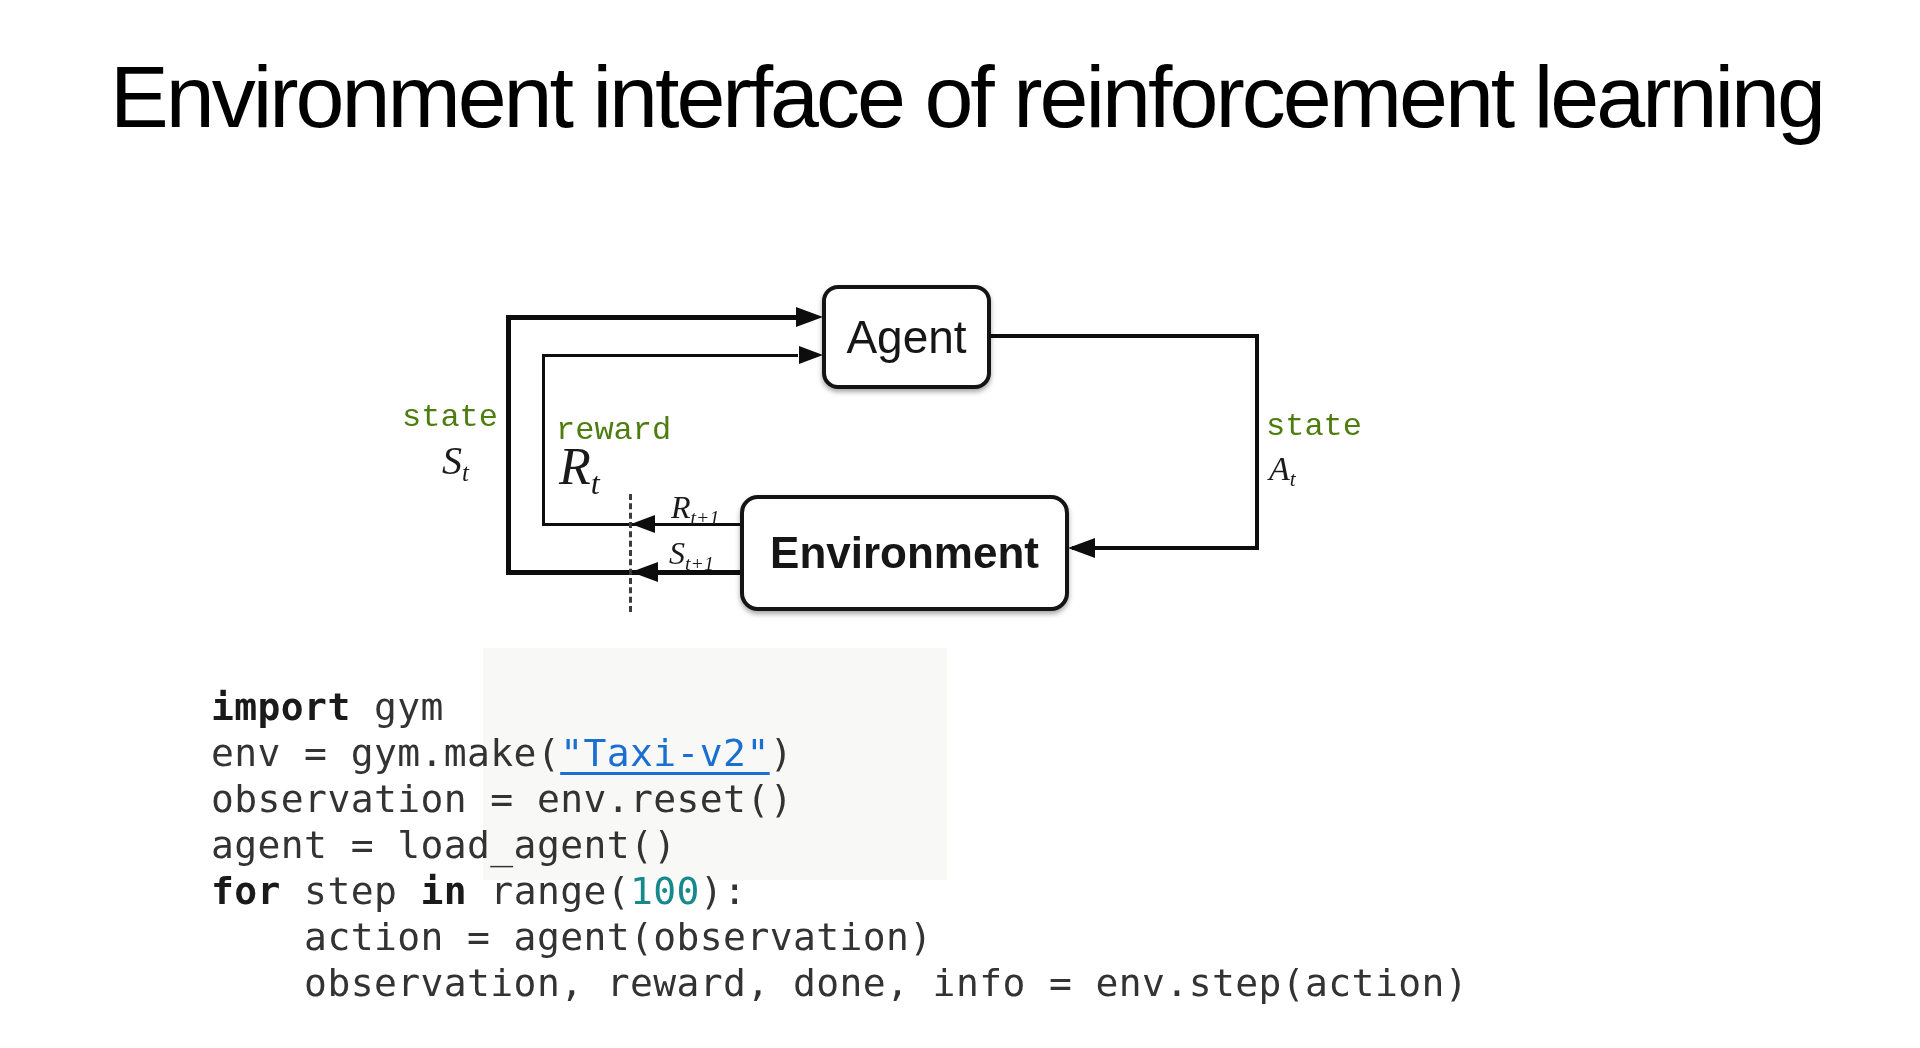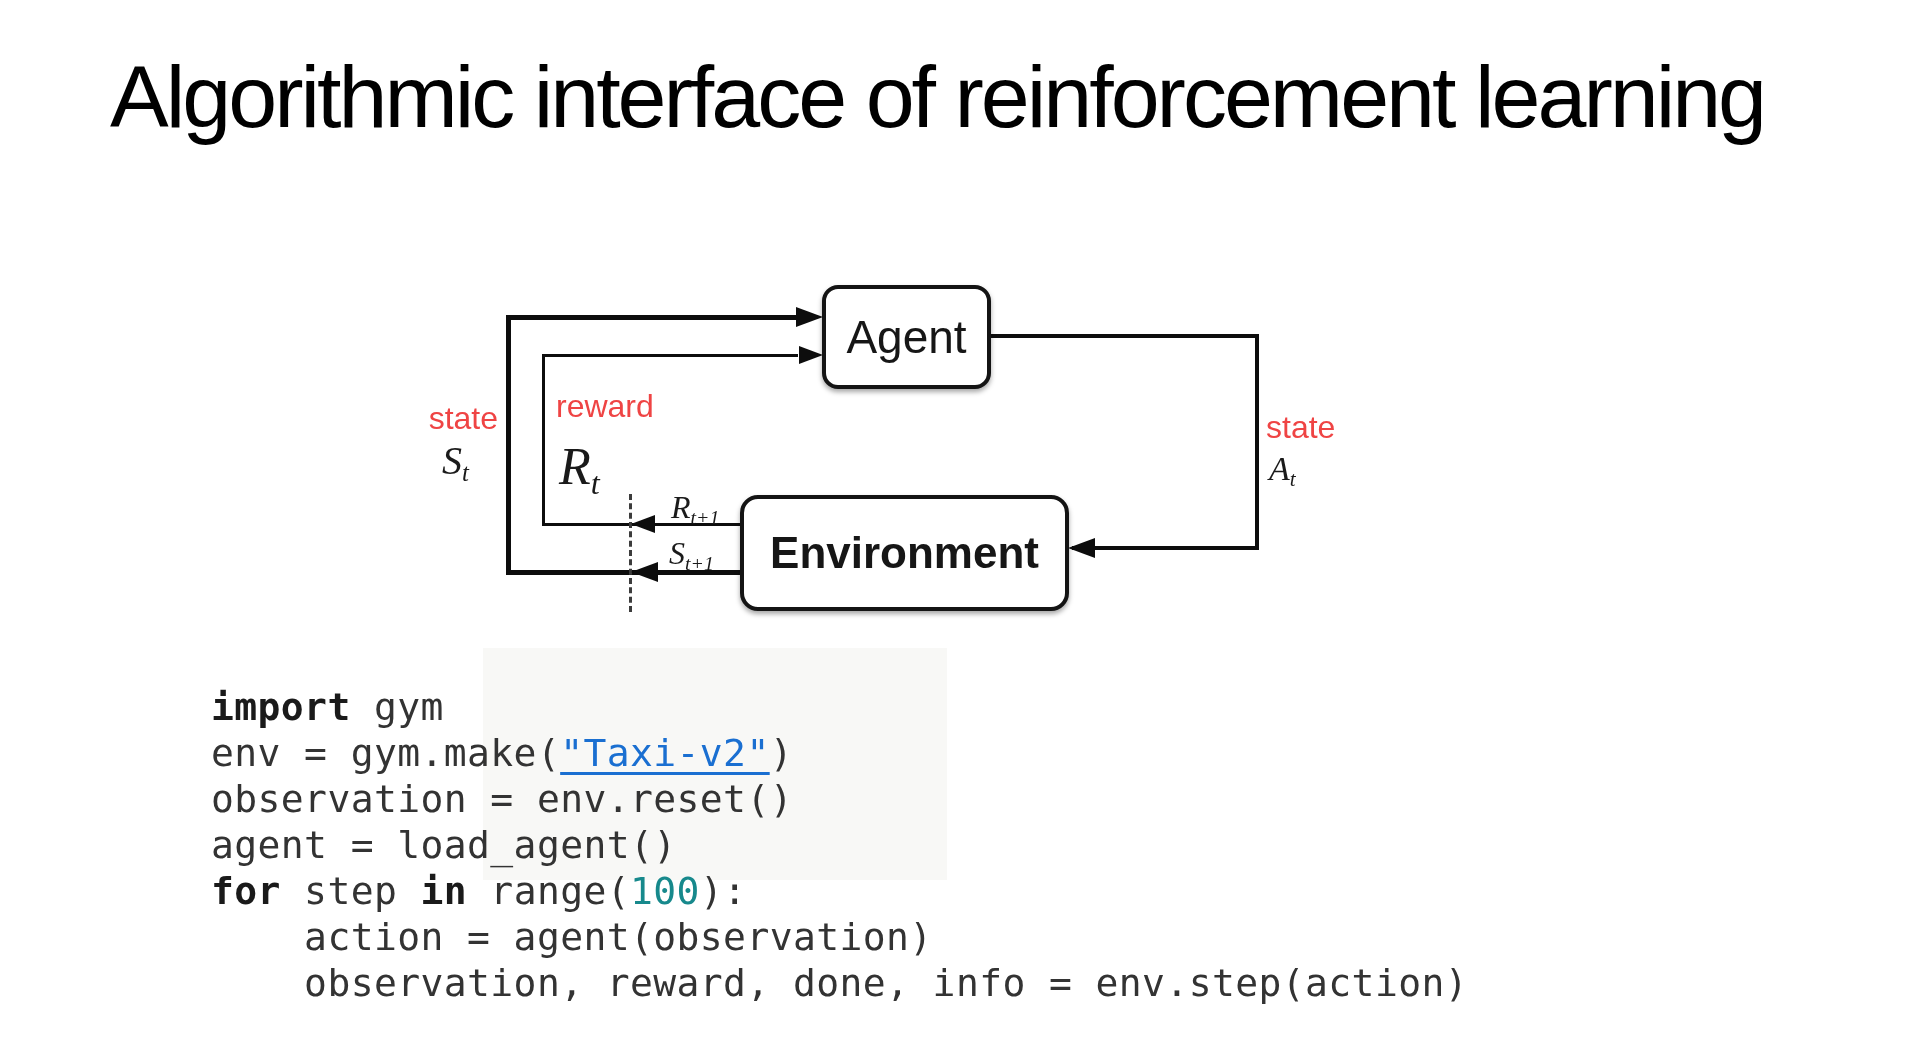--- a/index.html
+++ b/index.html
@@ -50,23 +50,23 @@
   .ah.r-big  {border-top:10px solid transparent;border-bottom:10px solid transparent;border-left:27px solid #0d0d0d;}
   .ah.r-small{border-top:9px  solid transparent;border-bottom:9px  solid transparent;border-left:24px solid #0d0d0d;}
   .ah.l-big  {border-top:10px solid transparent;border-bottom:10px solid transparent;border-right:27px solid #0d0d0d;}
   .ah.l-small{border-top:9px  solid transparent;border-bottom:9px  solid transparent;border-right:24px solid #0d0d0d;}
   .ah.state-in  {left:796px;top:307px;}
   .ah.reward-in {left:799px;top:346px;}
   .ah.rnext-tip {left:631px;top:515px;}
   .ah.snext-tip {left:631px;top:562px;}
   .ah.action-in {left:1068px;top:538px;}
 
-  .dlabel{position:absolute;color:#ef4444;font-size:32px;line-height:34px;}
+  .dlabel{position:absolute;color:#4d7c0f;font-size:32px;line-height:34px;font-family:Liberation Mono, monospace;}
   .dlabel.state {left:378px;top:401px;width:120px;text-align:right;}
-  .dlabel.reward{left:556px;top:389px;}
+  .dlabel.reward{left:556px;top:414px;}
   .dlabel.action{left:1266px;top:410px;}
 
   .math{position:absolute;font-family:Liberation Serif, serif;font-style:italic;color:#1a1a1a;}
   .math sub{font-size:0.62em;vertical-align:-0.3em;font-style:italic;letter-spacing:0;}
   .math.st {left:442px;top:437px;font-size:40px;}
   .math.rt {left:559px;top:437px;font-size:52px;}
   .math.at {left:1269px;top:450px;font-size:34px;}
   .math.rt1{left:671px;top:489px;font-size:32px;}
   .math.st1{left:669px;top:535px;font-size:32px;text-align:right;}
 
@@ -87,21 +87,21 @@
     color:var(--link,#1a6fd1);
     text-decoration:underline;
     text-decoration-thickness:3px;
     text-underline-offset:6px;
     cursor:pointer;
   }
 </style>
 </head>
 <body>
 
-<div class="slide-title">Algorithmic interface of reinforcement learning</div>
+<div class="slide-title">Environment interface of reinforcement learning</div>
 
 <div class="diagram">
 
   <div class="hline l-state-top"></div>
   <div class="vline l-state-vert"></div>
   <div class="hline l-snext"></div>
 
   <div class="hline l-reward-top"></div>
   <div class="vline l-reward-vert"></div>
   <div class="hline l-rnext"></div>

